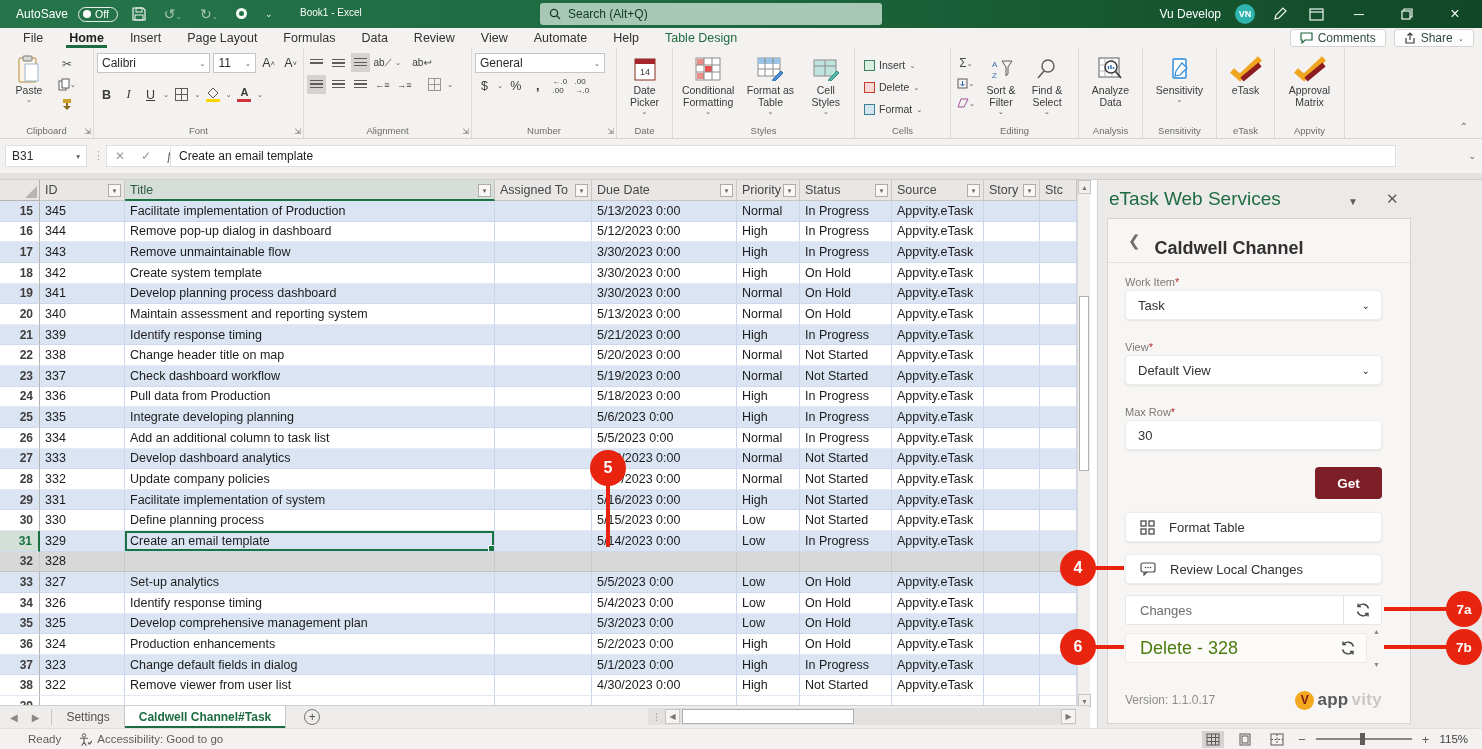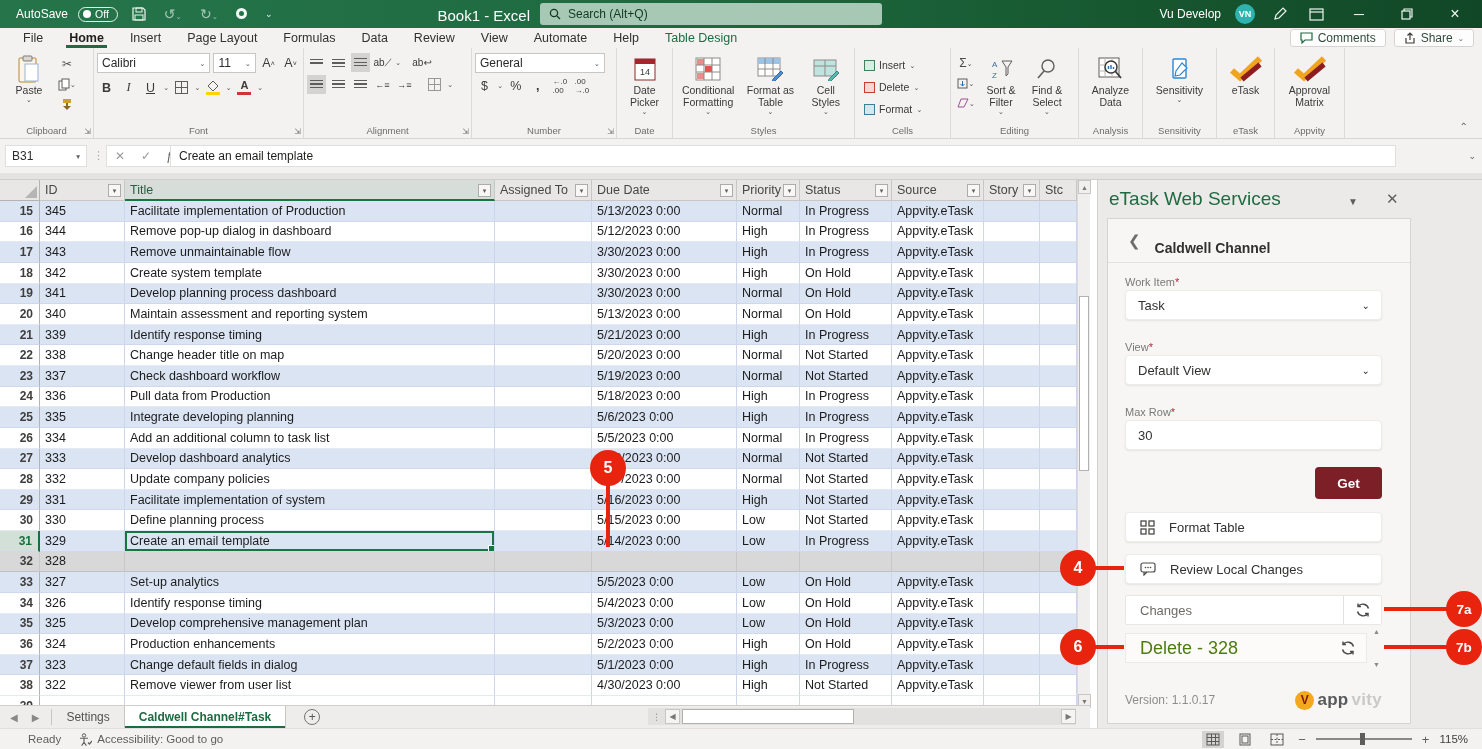--- a/index.html
+++ b/index.html
@@ -9,21 +9,21 @@
   
   .titlebar { position:absolute; left:0; top:0; width:1482px; height:28px;
     background:linear-gradient(90deg,#26754a 0%,#1e6a40 45%,#16562f 78%,#114726 100%);
     display:flex; align-items:center; color:#fff; font-size:12px; }
   .tb-left { display:flex; align-items:center; gap:10px; padding-left:16px; }
   .autosave-pill { display:flex; align-items:center; gap:4px; border:1px solid #e8f1ea; border-radius:9px; padding:1px 8px 1px 4px; height:15px; }
   .autosave-dot { width:8px; height:8px; border-radius:50%; background:#fff; }
   .tb-icon { color:#eaf3ed; font-size:14px; line-height:1; padding:0 4px; }
   .dim { opacity:.65; }
   .rec-circle { width:11px; height:11px; border:3px solid #f4faf6; border-radius:50%; display:inline-block; }
-  .doc-title { position:absolute; left:300px; width:230px; text-align:right; top:7px; font-size:15px; color:#fdfdfd; }
+  .doc-title { position:absolute; left:300px; width:230px; text-align:left; top:7px; font-size:10px; color:#fdfdfd; }
   .searchbox { position:absolute; left:540px; top:3px; width:342px; height:22px; background:#a6c8b5; border-radius:3px;
     display:flex; align-items:center; gap:7px; padding:0 9px; color:#123a24; font-size:12px; }
   .tb-right { position:absolute; right:0; top:0; height:28px; display:flex; align-items:center; gap:14px; padding-right:10px; }
   .avatar { width:20px; height:20px; border-radius:50%; background:#2fb3ae; color:#fff; font-size:9px; font-weight:bold;
     display:flex; align-items:center; justify-content:center; }
   .winbtn { width:34px; height:28px; display:flex; align-items:center; justify-content:center; color:#f2f7f3; font-size:14px; }
 
   
   .tabrow { position:absolute; left:0; top:28px; width:1482px; height:20px; background:#f3f2f1; display:flex; align-items:center; }
   .rtabs { display:flex; align-items:center; height:20px; padding-left:10px; }
@@ -132,21 +132,21 @@
   .zsign { font-size:13px; color:#5f5d5b; }
 
   
   .pane { position:absolute; left:1097px; top:180px; width:385px; height:548px; background:#eceae9; border-left:1px solid #d2d0ce; }
   .pane-title { position:absolute; left:11px; top:8px; font-size:19px; color:#1e6b41; }
   .pane-caret { position:absolute; left:250px; top:16px; color:#5f5d5b; font-size:10px; }
   .pane-close { position:absolute; left:288px; top:10px; color:#5f5d5b; font-size:15px; }
   .card { position:absolute; left:9px; top:38px; width:304px; height:506px; background:#f7f6f5; border:1px solid #d6d4d2; }
   .crumb { position:absolute; left:0; top:0; width:100%; height:44px; border-bottom:1px solid #e3e1df; display:flex; align-items:center; }
   .crumb .back { color:#6e6c69; font-size:15px; margin-left:20px; }
-  .crumb .bt { font-size:14px; font-weight:bold; color:#323130; margin-left:14px;margin-top:15px; }
+  .crumb .bt { font-size:18px; font-weight:bold; color:#323130; margin-left:14px;margin-top:15px; }
   .flabel { position:absolute; left:17px; font-size:11px; color:#7b7975; }
   .flabel .req { color:#b02a30; }
   .fbox { position:absolute; left:17px; width:257px; height:30px; background:#fff; border:1px solid #ececeb; border-radius:4px;
     box-shadow:0 1px 2px rgba(0,0,0,.08); font-size:13px; color:#323130; display:flex; align-items:center; padding:0 12px; }
   .fbox .chev { position:absolute; right:11px; font-size:10px; color:#323130; }
   .getbtn { position:absolute; left:207px; top:248px; width:67px; height:32px; background:#7c1f27; border-radius:4px;
     color:#fff; font-size:13.5px; font-weight:bold; display:flex; align-items:center; justify-content:center; }
   .panebtn { position:absolute; left:17px; width:257px; height:30px; background:#fff; border:1px solid #ececeb; border-radius:4px;
     box-shadow:0 1px 2px rgba(0,0,0,.08); font-size:13px; color:#323130; display:flex; align-items:center; gap:14px; padding:0 14px; }
   .changesrow { position:absolute; left:17px; top:376px; width:257px; height:30px; background:#fff; border:1px solid #e9e7e5;
@@ -294,21 +294,21 @@
                 <path d="M5 5h2v3h3l-4 4-4-4h3z" fill="#8a6a1f"></path>
               </svg>
           </span>
         </div>
       </div>
       <div class="rlabel">Clipboard</div>
       <span class="launcher">⇲</span>
     </div>
 
     <div class="rgroup" style="width:210px;">
-      <div class="rcontent" style="flex-direction:column; gap:5px; padding-top:2px;">
+      <div class="rcontent" style="flex-direction:column; gap:12px; padding-top:2px;">
         <div class="fr">
           <span class="combo" style="width:118px;">
             <span>Calibri</span>
               <span class="caret">⌄</span>
           </span>
           <span class="combo" style="width:44px;">
             <span>11</span>
               <span class="caret">⌄</span>
           </span>
           <span class="sbtn">A<sup style="font-size:7px;">˄</sup></span>

